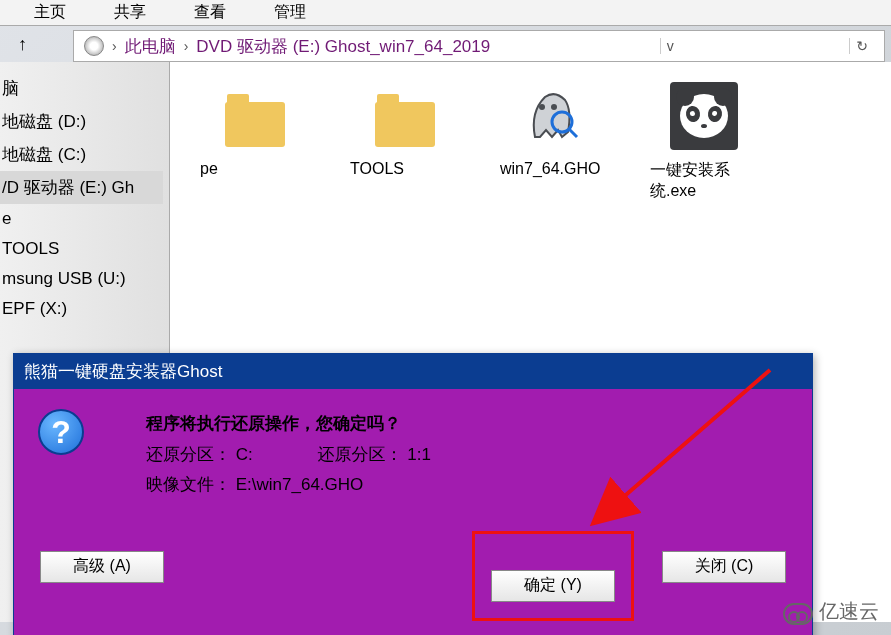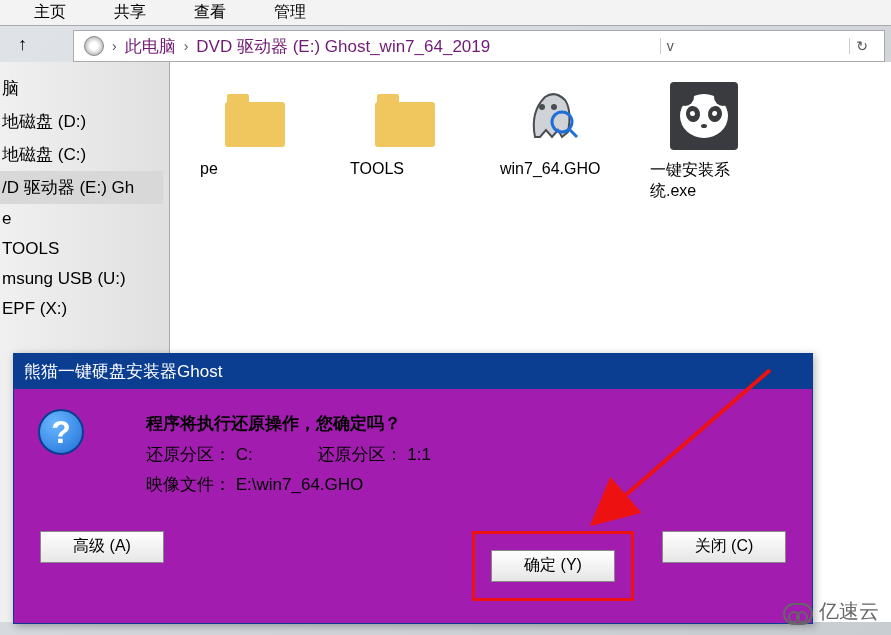--- a/index.html
+++ b/index.html
@@ -33,21 +33,21 @@
     .peye.l { left:6px; transform:rotate(-10deg); }
     .peye.r { right:6px; transform:rotate(10deg); }
     .pnose { position:absolute; width:6px; height:4px; background:#3a3b3e; border-radius:50%; top:30px; left:21px; }
     .dialog { position:absolute; left:13px; top:353px; width:800px; background:#a21caf; border:1px solid #0a3d91; box-shadow:2px 2px 8px rgba(0,0,0,0.3); }
     .dlg-title { background:#0b3d91; color:#fff; font-size:17px; padding:6px 10px; }
     .dlg-body { padding:20px 24px 16px 24px; display:flex; gap:28px; }
     .qicon { flex:0 0 52px; }
     .qcircle { width:46px; height:46px; border-radius:50%; background:radial-gradient(circle at 35% 30%,#6ab7ff,#1e6fd9); border:2px solid #0a3d91; display:flex; align-items:center; justify-content:center; color:#fff; font-size:32px; font-weight:bold; }
     .dlg-text { font-size:17px; color:#000; line-height:1.8;margin-left:28px; }
     .dlg-btns { display:flex; justify-content:space-between; padding:14px 26px 22px 26px; }
-    .btn { min-width:124px; height:32px; border:1px solid #888; background:linear-gradient(#fff,#e6e6e6); font-size:16px; display:flex; align-items:center; justify-content:center; cursor:pointer; }
+    .btn { min-width:124px; height:32px; border:1px solid #888; background:linear-gradient(#fff,#e6e6e6); font-size:16px; display:flex; align-items:center; justify-content:center; cursor:pointer;margin-top:20px; }
     .btns-right { display:flex; gap:28px; }
     .hlbox { border:3px solid #e11; padding:16px; }
     .red-arrow { position:absolute; left:760px; top:360px; width:120px; height:180px; pointer-events:none; }
     .watermark { position:absolute; right:12px; bottom:10px; font-size:20px; color:#666; display:flex; align-items:flex-end; gap:6px; }
     .wm-ico { width:30px; height:22px; border:2px solid #666; border-radius:12px; position:relative; }
     .wm-ico:before,.wm-ico:after { content:""; position:absolute; border:2px solid #666; border-radius:50%; }
     .wm-ico:before { width:8px; height:8px; left:3px; top:6px; }
     .wm-ico:after { width:8px; height:8px; right:3px; top:6px; }
   </style>
 </head>

